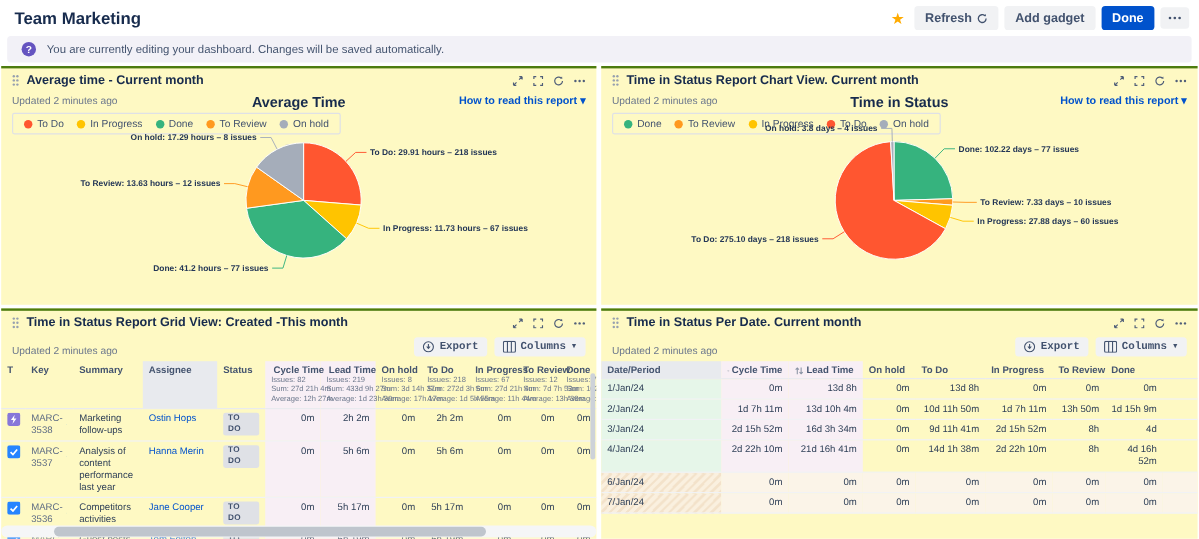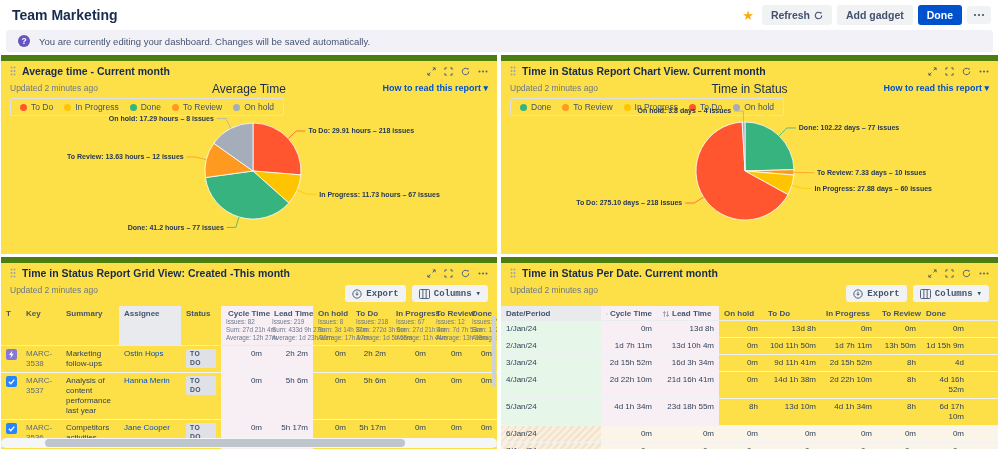--- a/index.html
+++ b/index.html
@@ -16,29 +16,29 @@
   .btn.primary { background:#0052cc; color:#fff; }
   .btn.more { padding:4px 6px; }
   
   .banner { margin:4px 6px 3px 6px; background:#f2f1f7; border-radius:3px; display:flex;
     align-items:center; gap:9px; padding:5px 12px; font-size:9.5px; color:#44546f; }
   .q-icon { width:12px; height:12px; border-radius:50%; background:#6554c0; color:#fff;
     font-size:8.5px; font-weight:700; display:flex; align-items:center; justify-content:center; flex:none; }
   
   .grid { display:grid; grid-template-columns:496px 497px; grid-template-rows:199px 193px;
     gap:3px 4px; padding:0 1px; }
-  .gadget { position:relative; background:#fde047; border-top:6px solid #4d7c0f; overflow:hidden; }
+  .gadget { position:relative; background:#fef9c3; border-top:2px solid #4d7c0f; overflow:hidden; }
   .g-head { display:flex; align-items:center; gap:6px; padding:4px 9px 2px 9px; }
   .g-title { font-size:10.5px; font-weight:700; color:#172b4d; }
   .g-icons { margin-left:auto; display:flex; align-items:center; gap:8px; }
   .gi { display:inline-flex; cursor:pointer; }
-  .meta-row { display:flex; align-items:flex-start; padding:4px 9px 2px 9px; }
+  .meta-row { display:flex; align-items:flex-end; padding:4px 9px 2px 9px; }
   .updated { font-size:8.5px; color:#6b778c; }
   .chart-title { position:absolute; top:21px; left:0; right:0; text-align:center;
-    font-size:12px; font-weight:400; color:#172b4d; }
+    font-size:12px; font-weight:700; color:#172b4d; }
   .help-link { margin-left:auto; font-size:9px; font-weight:600; color:#0052cc; cursor:pointer; }
   .legend { display:inline-flex; align-items:center; gap:11px; border:1px solid #dfe1e6;
     border-radius:2px; padding:3px 9px; margin:3px 0 0 9px; }
   .legend-item { display:inline-flex; align-items:center; font-size:8.5px; color:#42526e; cursor:pointer; }
   .dot { width:7px; height:7px; border-radius:50%; display:inline-block; margin-right:4px; }
   .pie-svg { position:absolute; left:0; top:38px; }
   .pie-label { font-size:7px; font-weight:700; fill:#243757; }
   
   .tbl-wrap { padding:2px 0 0 0; }
   table { border-collapse:collapse; table-layout:fixed; width:496px; }
@@ -732,31 +732,20 @@
               <td class="date-cell">4/Jan/24</td>
               <td class="num tint">2d 22h 10m</td>
               <td class="num tint">21d 16h 41m</td>
               <td class="num">0m</td>
               <td class="num">14d 1h 38m</td>
               <td class="num">2d 22h 10m</td>
               <td class="num">8h</td>
               <td class="num">4d 16h 52m</td>
               <td></td>
             </tr>
-            <tr>
-              <td class="date-cell">5/Jan/24</td>
-              <td class="num tint">4d 1h 34m</td>
-              <td class="num tint">23d 18h 55m</td>
-              <td class="num">8h</td>
-              <td class="num">13d 10m</td>
-              <td class="num">4d 1h 34m</td>
-              <td class="num">8h</td>
-              <td class="num">6d 17h 10m</td>
-              <td></td>
-            </tr>
             <tr class="weekend">
               <td class="date-cell">6/Jan/24</td>
               <td class="num">0m</td>
               <td class="num">0m</td>
               <td class="num">0m</td>
               <td class="num">0m</td>
               <td class="num">0m</td>
               <td class="num">0m</td>
               <td class="num">0m</td>
               <td></td>

